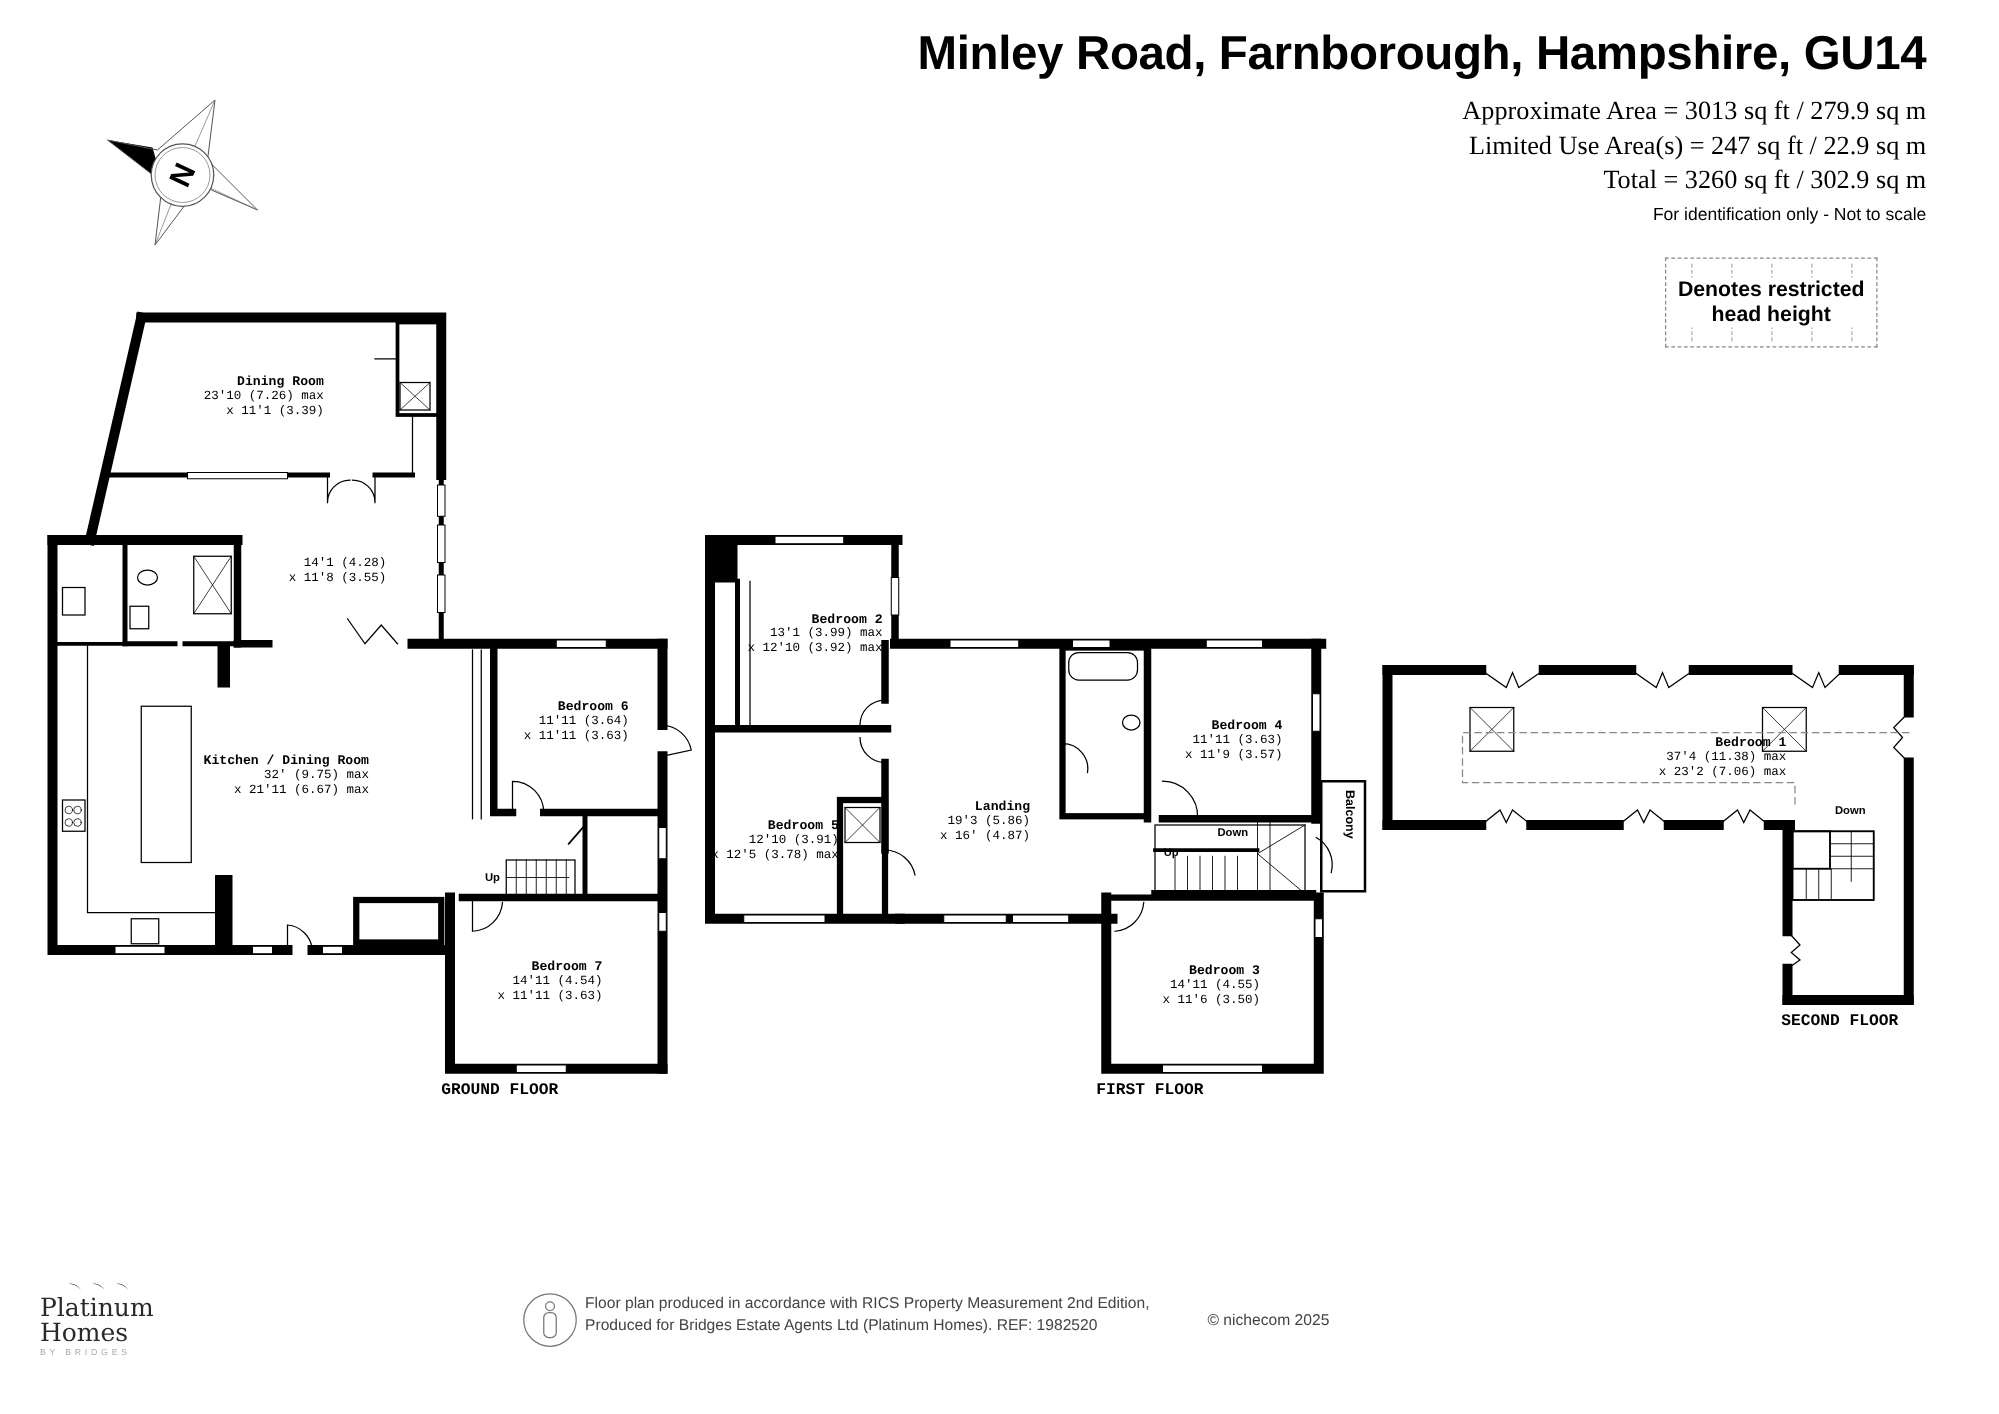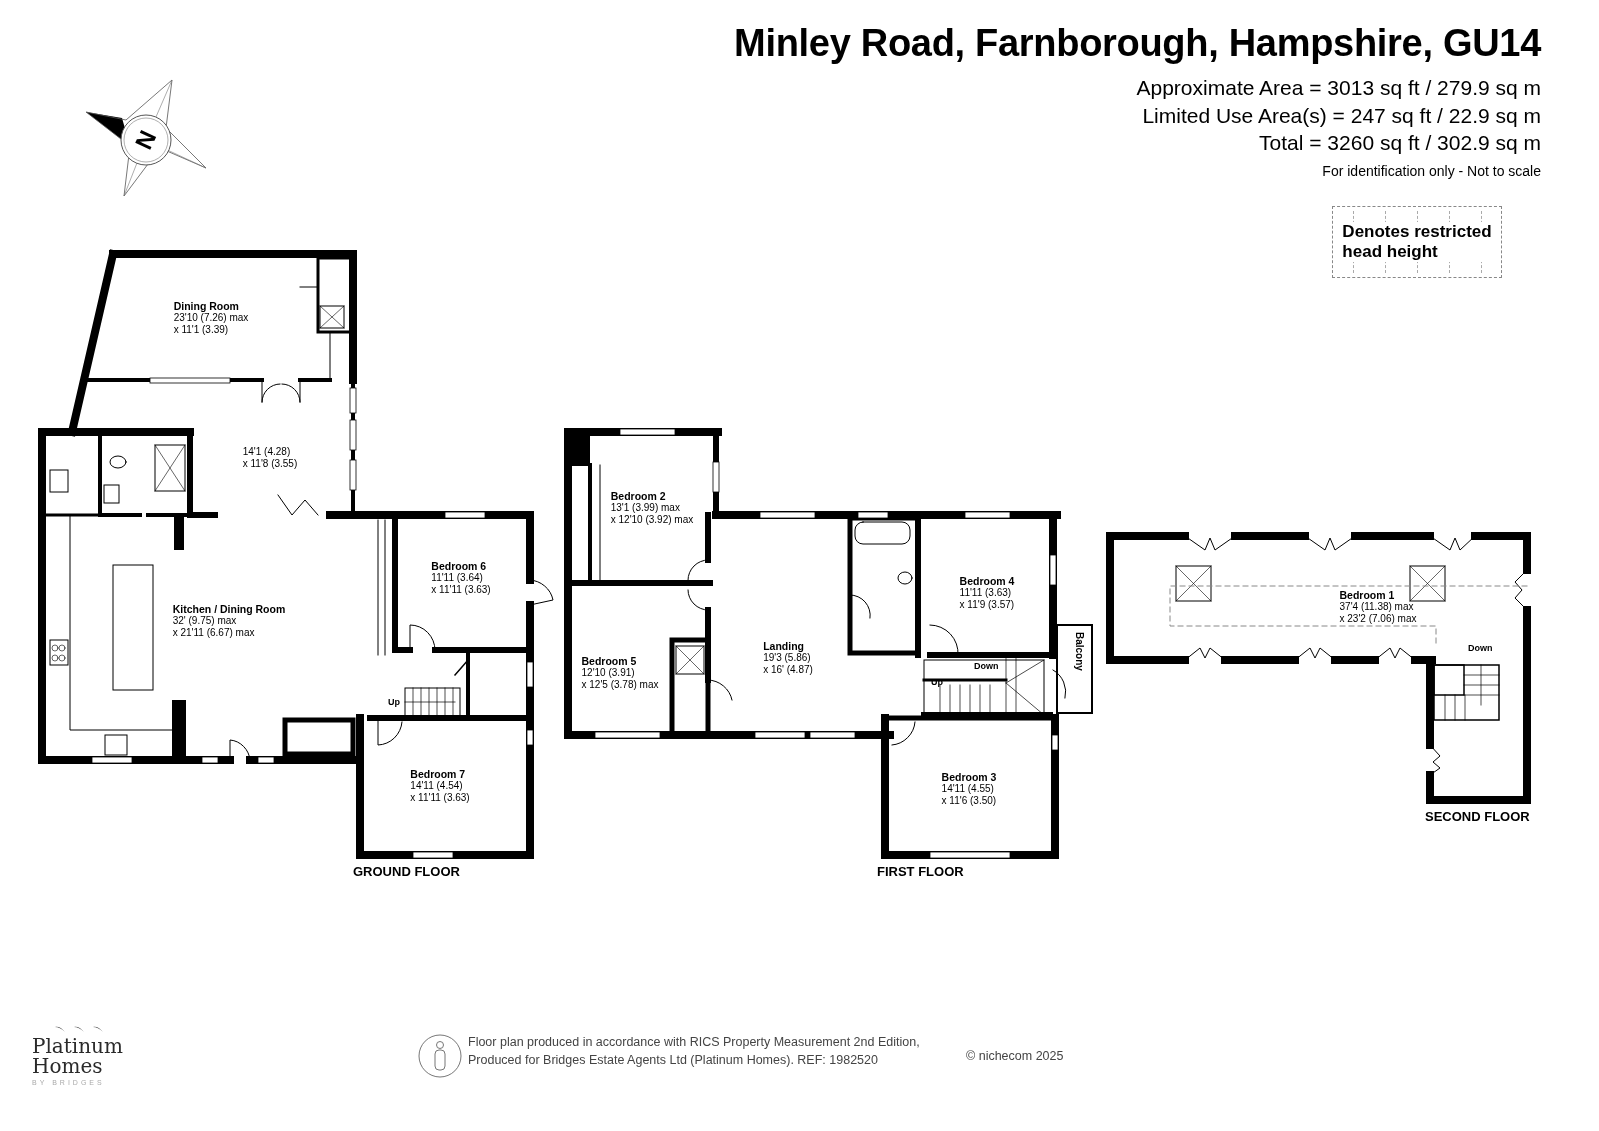--- a/index.html
+++ b/index.html
@@ -1,28 +1,28 @@
 <!DOCTYPE html>
 <html><head>
 <meta charset="utf-8">
 <style>
   html, body { margin: 0; padding: 0; background: #ffffff; }
   body { width: 1599px; height: 1131px; position: relative; overflow: hidden; font-family: "Liberation Sans", sans-serif; color: #000; }
   .abs { position: absolute; }
   .title { right: 58px; top: 22px; font-size: 38px; font-weight: bold; letter-spacing: -0.3px; white-space: nowrap; text-align: right; }
-  .area { right: 58px; font-size: 21px; white-space: nowrap; text-align: center; }
+  .area { right: 58px; font-size: 21px; white-space: nowrap; text-align: center; font-family: Liberation Serif, serif; }
   .note { right: 58px; top: 163px; font-size: 14px; white-space: nowrap; margin-left: 48px; }
   .legend { left: 1332px; top: 206px; width: 170px; height: 72px; border: 1px dashed #888; box-sizing: border-box;
             background-image: linear-gradient(to right, transparent 0, transparent 46px, transparent 46px);
-            display: flex; align-items: center; justify-content: center; text-align: left; font-weight: bold; font-size: 17px; line-height: 20px; }
+            display: flex; align-items: center; justify-content: center; text-align: center; font-weight: bold; font-size: 17px; line-height: 20px; }
   .legend .vline { position: absolute; top: 4px; bottom: 4px; border-left: 1px dashed #aaa; }
   svg.plan { position: absolute; left: 0; top: 0; }
-  .room { position: absolute; text-align: left; font-size: 10px; line-height: 12px; white-space: nowrap; transform: translateX(-50%); }
+  .room { position: absolute; text-align: right; font-size: 10px; line-height: 12px; white-space: nowrap; transform: translateX(-50%); font-family: Liberation Mono, monospace; }
   .room .rn { font-weight: bold; font-size: 10.5px; }
-  .floorlabel { position: absolute; font-weight: bold; font-size: 13px; white-space: nowrap; }
+  .floorlabel { position: absolute; font-weight: bold; font-size: 13px; white-space: nowrap; font-family: Liberation Mono, monospace; }
   .small { position: absolute; font-weight: bold; font-size: 9px; }
   .footer { left: 468px; top: 1033px; font-size: 12.5px; line-height: 18px; color: #444; white-space: nowrap; }
   .copy { left: 966px; top: 1049px; font-size: 12.5px; color: #444; white-space: nowrap; }
   .logo { left: 32px; top: 1020px; width: 100px; text-align: left; font-family: "DejaVu Serif", serif; color: #2a2a2a; }
   .logo .l1 { font-size: 20px; line-height: 20px; }
   .logo .l2 { font-size: 20px; line-height: 20px; }
   .logo .l3 { font-size: 7px; letter-spacing: 3px; color: #aaa; font-family: "Liberation Sans", sans-serif; margin-top: 3px; }
 </style>
 </head>
 <body>

